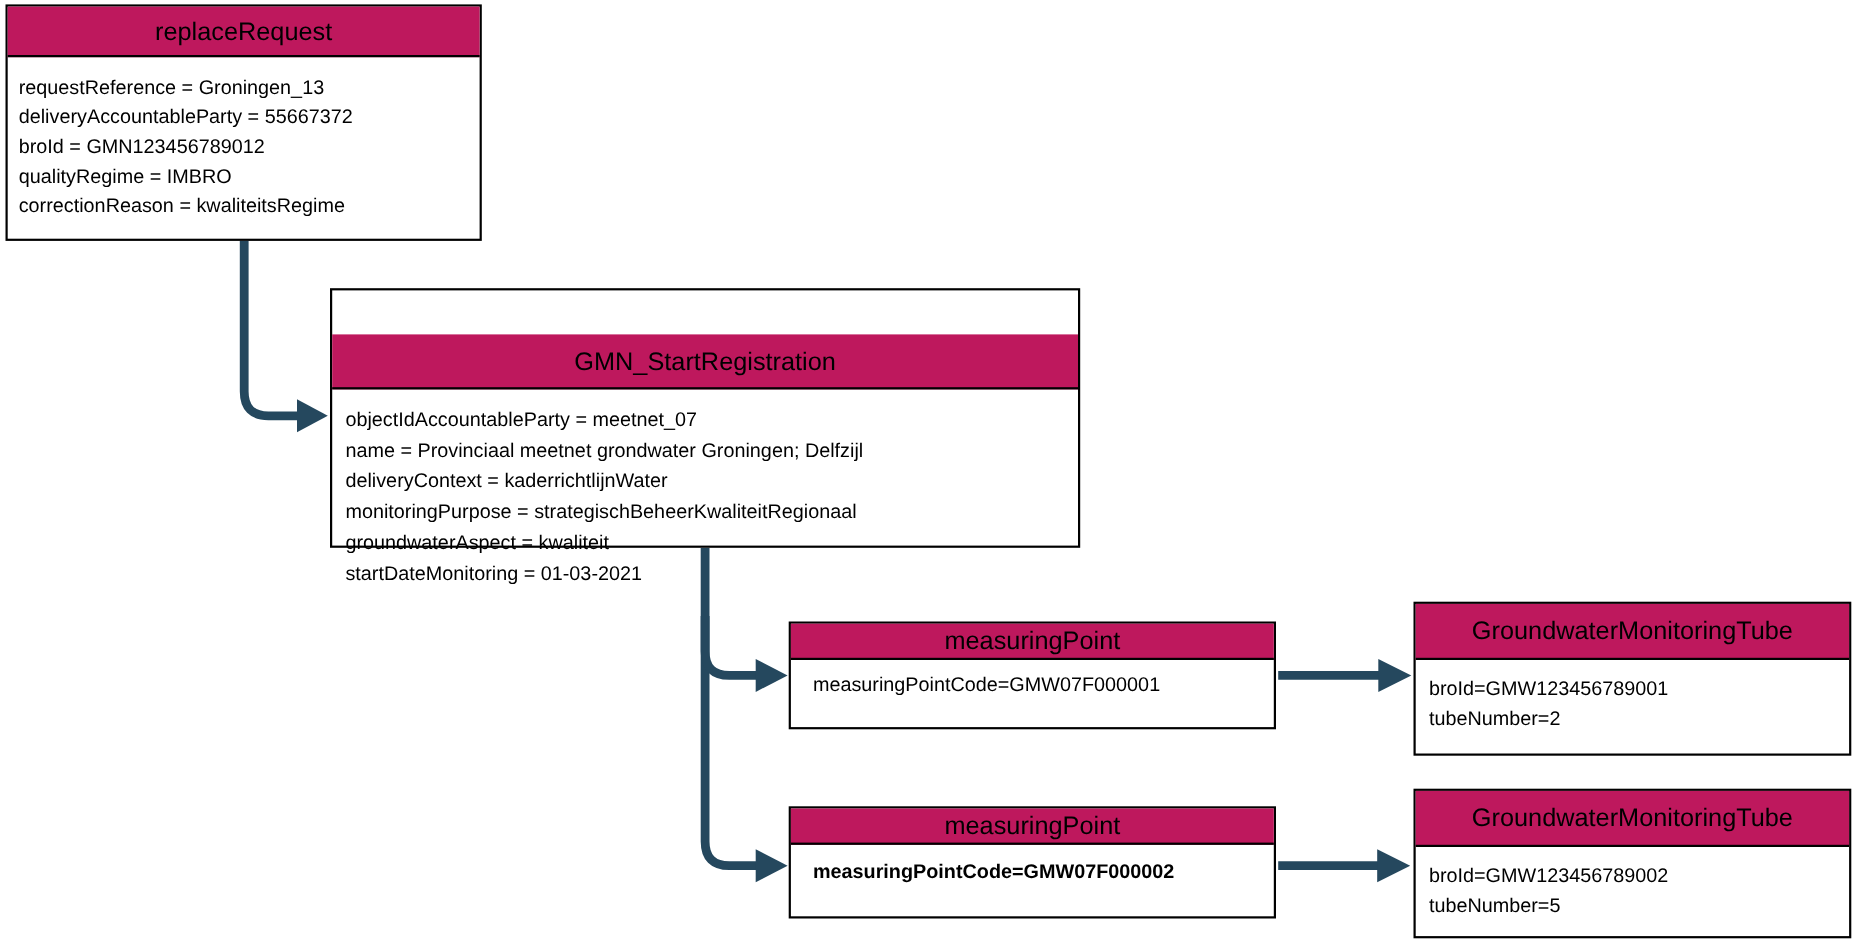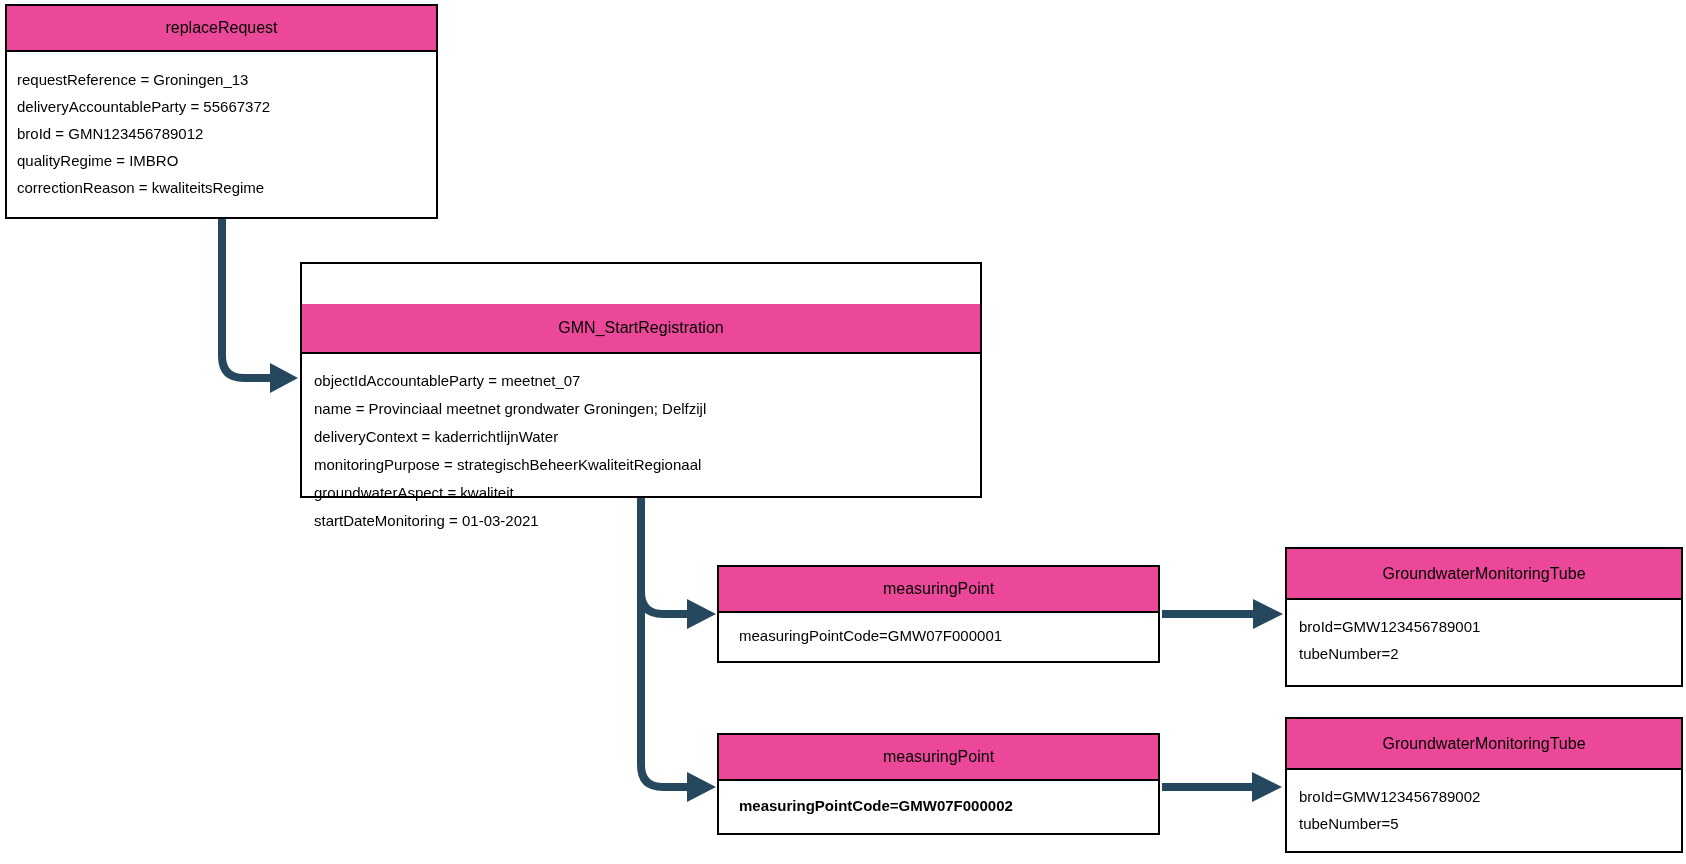--- a/index.html
+++ b/index.html
@@ -17,49 +17,49 @@
     left: 0; top: 0;
     width: 1686px; height: 864px;
     pointer-events: none;
   }
   .node {
     position: absolute;
     border: 2px solid #000000;
     background: #ffffff;
   }
   .node-header {
-    background: #ec4899;
+    background: #be185d;
     border-bottom: 2px solid #000000;
     display: flex;
     align-items: center;
     justify-content: center;
-    font-size: 16px;
+    font-size: 23px;
     white-space: nowrap;
   }
   .node-body {
-    font-size: 15px;
+    font-size: 18px;
     line-height: 27px;
     white-space: nowrap;
   }
   .attr-line { white-space: nowrap; }
 
   
   #node-replace-request { left: 5px; top: 4px; width: 433px; height: 215px; }
   #node-replace-request .node-header { height: 46px; }
   #node-replace-request .node-body { padding: 14px 10px 0 10px; }
 
   
   #node-gmn { left: 300px; top: 262px; width: 682px; height: 236px; }
   #node-gmn .node-header { height: 50px; margin-top: 40px; }
   #node-gmn .node-body { padding: 13px 12px 0 12px; line-height: 28px; }
 
   
   #node-mp1 { left: 717px; top: 565px; width: 443px; height: 98px; }
   #node-mp2 { left: 717px; top: 733px; width: 443px; height: 102px; }
-  #node-mp1 .node-header, #node-mp2 .node-header { height: 46px; }
+  #node-mp1 .node-header, #node-mp2 .node-header { height: 33px; }
   #node-mp1 .node-body, #node-mp2 .node-body {
     display: flex; align-items: center;
     height: 44px; padding-left: 20px;
   }
   #node-mp2 .node-body { height: 48px; font-weight: bold; }
 
   
   #node-tube1 { left: 1285px; top: 547px; width: 398px; height: 140px; }
   #node-tube2 { left: 1285px; top: 717px; width: 398px; height: 136px; }
   #node-tube1 .node-header, #node-tube2 .node-header { height: 51px; }

